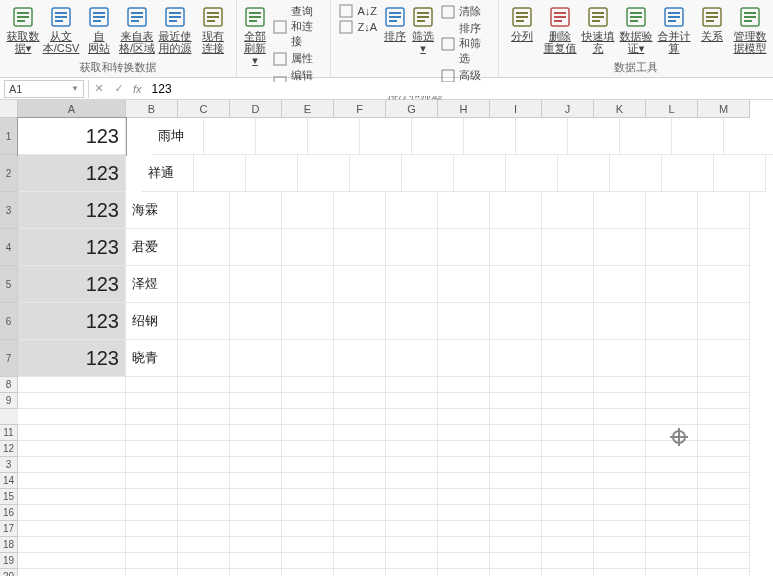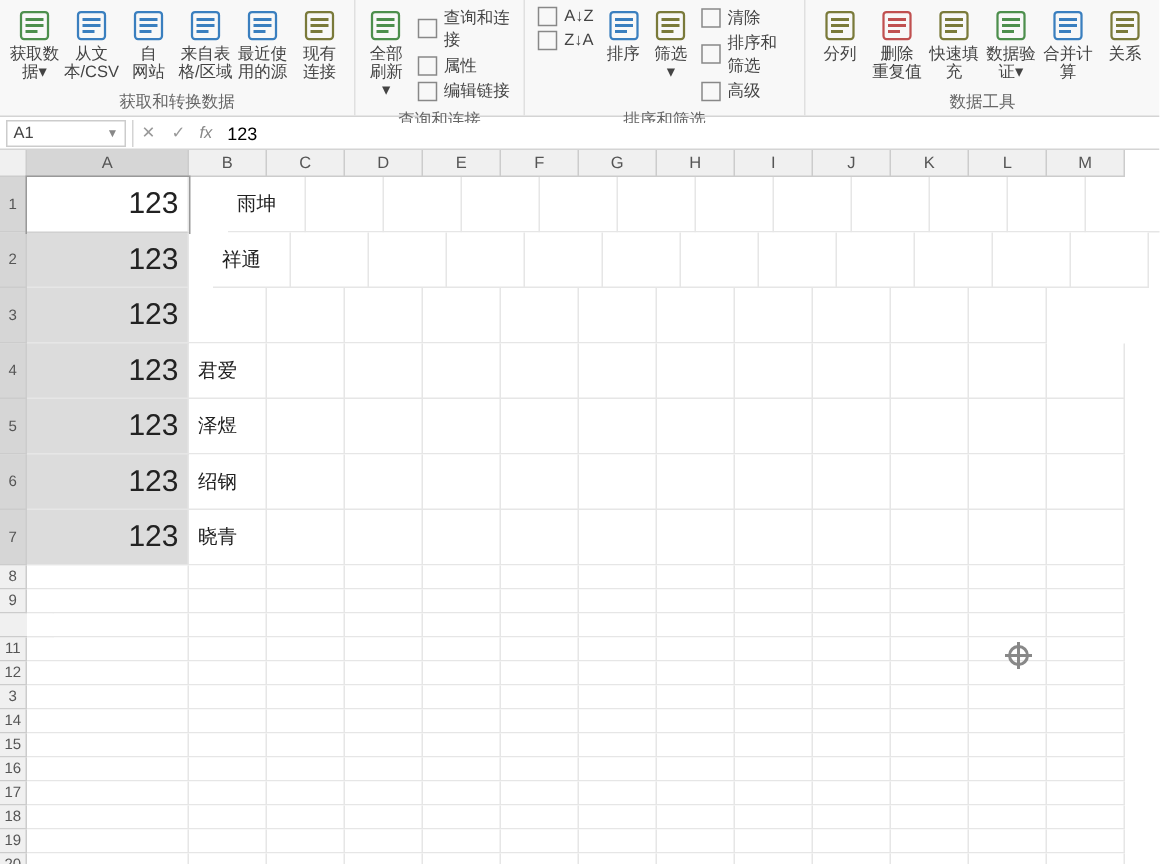--- a/index.html
+++ b/index.html
@@ -5,21 +5,21 @@
 * { margin: 0; padding: 0; box-sizing: border-box; font-family: "Microsoft YaHei", "SimSun", sans-serif; }
 body { background: #fff; width: 773px; height: 576px; overflow: hidden; font-size: 12px; color: #444; }
 
 
 .ribbon { height: 78px; background: #f8f8f8; border-bottom: 1px solid #d4d4d4; display: flex; }
 .rib-group { display: flex; flex-direction: column; height: 100%; border-right: 1px solid #e0e0e0; }
 .rib-group-items { display: flex; flex: 1; align-items: flex-start; padding: 2px 4px; }
 .rib-group-label { font-size: 11px; color: #666; text-align: center; padding-bottom: 2px; }
 .rib-big { display: flex; flex-direction: column; align-items: center; width: 38px; padding-top: 2px; cursor: pointer; }
 .rib-big .ic { width: 28px; height: 26px; display: flex; align-items: center; justify-content: center; }
-.rib-big .lbl { font-size: 11px; color: #444; text-align: center; line-height: 12px; }
+.rib-big .lbl { font-size: 11px; color: #444; text-align: center; line-height: 12px; text-decoration: underline; }
 .rib-small-col { display: flex; flex-direction: column; gap: 2px; padding: 2px 4px; }
 .rib-small { display: flex; align-items: center; gap: 4px; font-size: 11px; color: #444; cursor: pointer; }
 .rib-small .ic { width: 14px; height: 14px; }
 
 
 .name-bar { height: 22px; display: flex; align-items: center; border-bottom: 1px solid #d4d4d4; background: #fff; }
 .name-box { width: 80px; height: 18px; border: 1px solid #ccc; margin: 0 4px; font-size: 11px; padding: 0 4px; display: flex; align-items: center; justify-content: space-between; }
 .name-drop { font-size: 8px; color: #888; }
 .fb-sep { width: 1px; height: 18px; background: #d4d4d4; }
 .fb-btn { width: 20px; text-align: center; color: #999; cursor: pointer; font-size: 11px; }
@@ -295,20 +295,31 @@
         <div class="rib-big">
           <span class="ic">
             <svg viewBox="0 0 24 24" width="24" height="24">
               <rect x="3" y="3" width="18" height="18" rx="2" fill="none" stroke="#7a7a3a" stroke-width="1.5"></rect>
               <rect x="6" y="7" width="12" height="2" fill="#7a7a3a"></rect>
               <rect x="6" y="11" width="12" height="2" fill="#7a7a3a"></rect>
               <rect x="6" y="15" width="8" height="2" fill="#7a7a3a"></rect>
             </svg>
           </span>
           <span class="lbl">关系</span>
+        </div>
+        <div class="rib-big">
+          <span class="ic">
+            <svg viewBox="0 0 24 24" width="24" height="24">
+              <rect x="3" y="3" width="18" height="18" rx="2" fill="none" stroke="#4d8f4d" stroke-width="1.5"></rect>
+              <rect x="6" y="7" width="12" height="2" fill="#4d8f4d"></rect>
+              <rect x="6" y="11" width="12" height="2" fill="#4d8f4d"></rect>
+              <rect x="6" y="15" width="8" height="2" fill="#4d8f4d"></rect>
+            </svg>
+          </span>
+          <span class="lbl">管理数<br>据模型</span>
         </div>
       </div>
     <div class="rib-group-label">数据工具</div>
   </div>
 </div>
 
 <div class="name-bar">
   <div class="name-box">
     <span>A1</span>
     <span class="name-drop">▼</span>
@@ -385,20 +396,21 @@
         <div class="cell" style="width: 52px; height: 37px;"></div>
         <div class="cell" style="width: 52px; height: 37px;"></div>
         <div class="cell" style="width: 52px; height: 37px;"></div>
         <div class="cell" style="width: 52px; height: 37px;"></div>
         <div class="cell" style="width: 52px; height: 37px;"></div>
         <div class="cell" style="width: 52px; height: 37px;"></div>
         <div class="cell" style="width: 52px; height: 37px;"></div>
       </div>
       <div class="crow">
         <div class="cell selA" style="width: 108px; height: 37px;">123</div>
+        <div class="cell left" style="width: 52px; height: 37px;">海霖</div>
         <div class="cell" style="width: 52px; height: 37px;"></div>
         <div class="cell" style="width: 52px; height: 37px;"></div>
         <div class="cell" style="width: 52px; height: 37px;"></div>
         <div class="cell" style="width: 52px; height: 37px;"></div>
         <div class="cell" style="width: 52px; height: 37px;"></div>
         <div class="cell" style="width: 52px; height: 37px;"></div>
         <div class="cell" style="width: 52px; height: 37px;"></div>
         <div class="cell" style="width: 52px; height: 37px;"></div>
         <div class="cell" style="width: 52px; height: 37px;"></div>
         <div class="cell" style="width: 52px; height: 37px;"></div>

